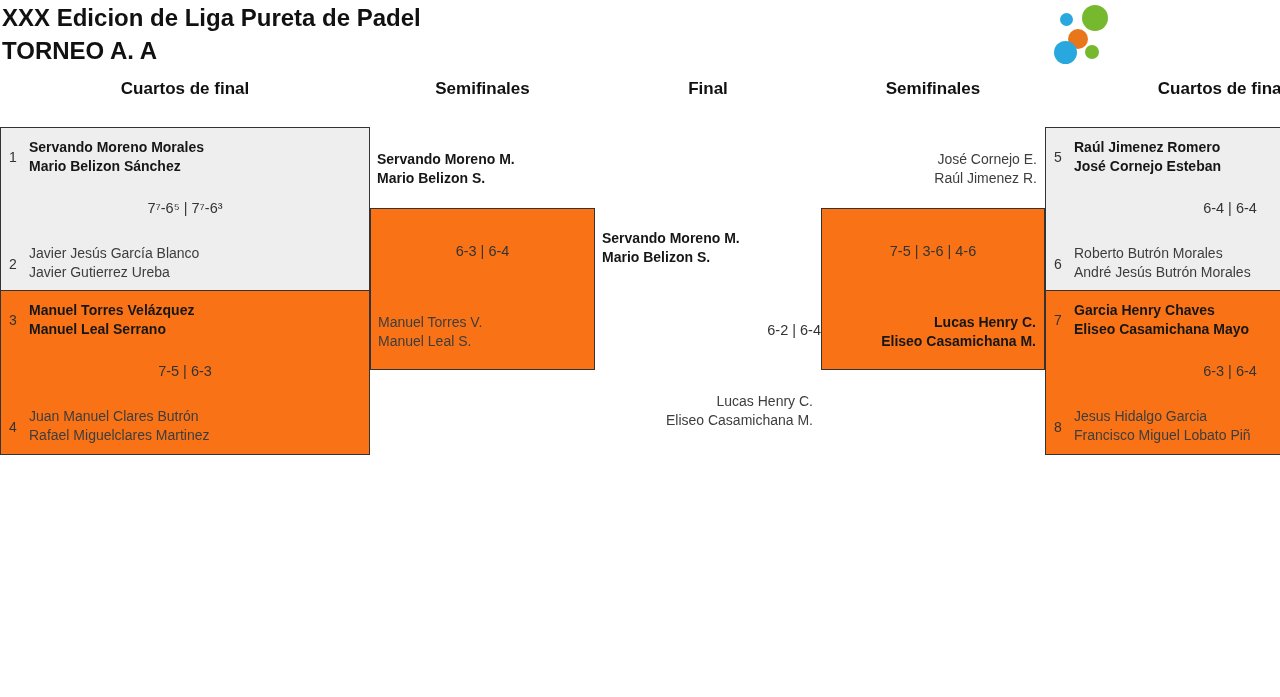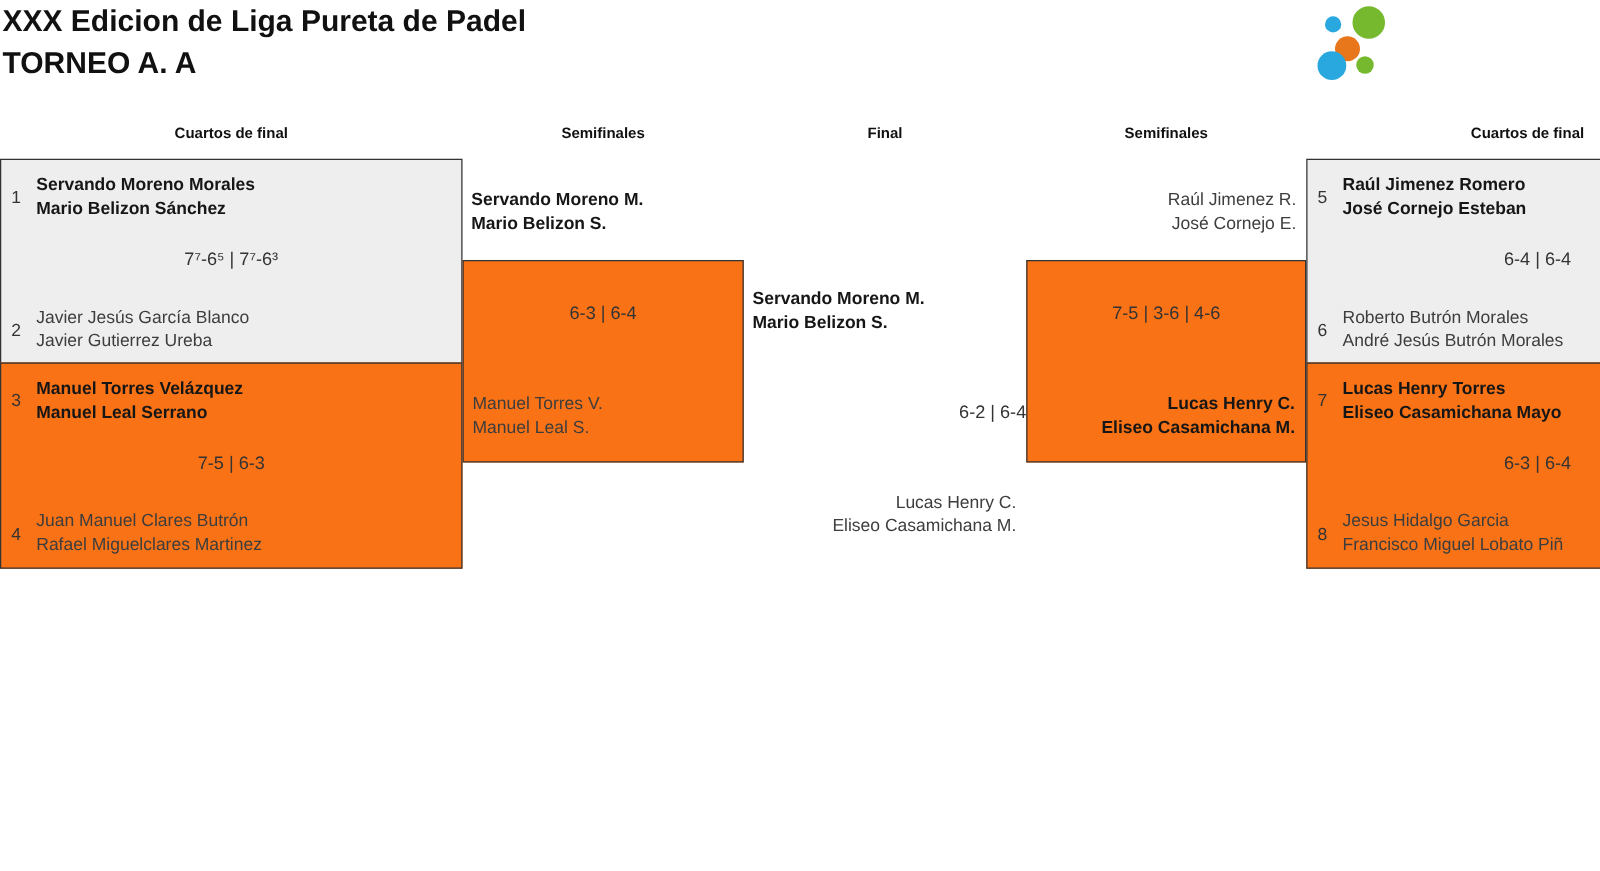--- a/index.html
+++ b/index.html
@@ -15,21 +15,21 @@
   .d-green-lg{left:32px;top:5px;width:26px;height:26px;background:#76b82e;}
   .d-blue-sm{left:10px;top:13px;width:13px;height:13px;background:#29a8e0;}
   .d-orange{left:18px;top:29px;width:20px;height:20px;background:#e8761a;}
   .d-blue-lg{left:4px;top:41px;width:23px;height:23px;background:#29a8e0;}
   .d-green-sm{left:35px;top:45px;width:14px;height:14px;background:#76b82e;}
   .logo-text{
     position:absolute;left:62px;top:7px;font-family:"DejaVu Sans","Liberation Sans",sans-serif;
     font-size:47px;line-height:47px;font-weight:800;letter-spacing:-2px;color:#76b82e;
   }
   
-  .rh{position:absolute;top:96px;font-size:12px;font-weight:700;color:#111;text-align:center;line-height:20px;}
+  .rh{position:absolute;top:79px;font-size:17px;font-weight:700;color:#111;text-align:center;line-height:20px;}
   .rh1{left:0;width:370px;}
   .rh2{left:370px;width:225px;}
   .rh3{left:595px;width:226px;}
   .rh4{left:821px;width:224px;}
   .rh5{left:1045px;width:354px;}
   
   .box{position:absolute;border:1px solid #333;box-sizing:border-box;background:#f97316;}
   .shaded{background:#eeeeee;}
   .qfl1{left:0;top:127px;width:370px;height:164px;}
   .qfl2{left:0;top:290px;width:370px;height:165px;}
@@ -127,22 +127,22 @@
     <div class="p">Servando Moreno M.</div>
     <div class="p">Mario Belizon S.</div>
   </div>
   <div class="final-score">6-2 | 6-4</div>
   <div class="pair final-loser">
     <div class="p">Lucas Henry C.</div>
     <div class="p">Eliseo Casamichana M.</div>
   </div>
 
   <div class="pair sfr-top">
+    <div class="p">José Cornejo E.</div>
     <div class="p">Raúl Jimenez R.</div>
-    <div class="p">José Cornejo E.</div>
   </div>
 
   <div class="box sfr">
     <div class="score sf-score">7-5 | 3-6 | 4-6</div>
     <div class="pair sfr-winner winner">
       <div class="p">Lucas Henry C.</div>
       <div class="p">Eliseo Casamichana M.</div>
     </div>
   </div>
 
@@ -156,21 +156,21 @@
     <div class="seed seed-bottom">6</div>
     <div class="pair pair-bottom">
       <div class="p">Roberto Butrón Morales</div>
       <div class="p">André Jesús Butrón Morales</div>
     </div>
   </div>
 
   <div class="box qfr2">
     <div class="seed seed-top">7</div>
     <div class="pair pair-top winner">
-      <div class="p">Lucas Henry Torres</div>
+      <div class="p">Garcia Henry Chaves</div>
       <div class="p">Eliseo Casamichana Mayo</div>
     </div>
     <div class="score qf-score">6-3 | 6-4</div>
     <div class="seed seed-bottom">8</div>
     <div class="pair pair-bottom">
       <div class="p">Jesus Hidalgo Garcia</div>
       <div class="p">Francisco Miguel Lobato Piñ</div>
     </div>
   </div>
 

